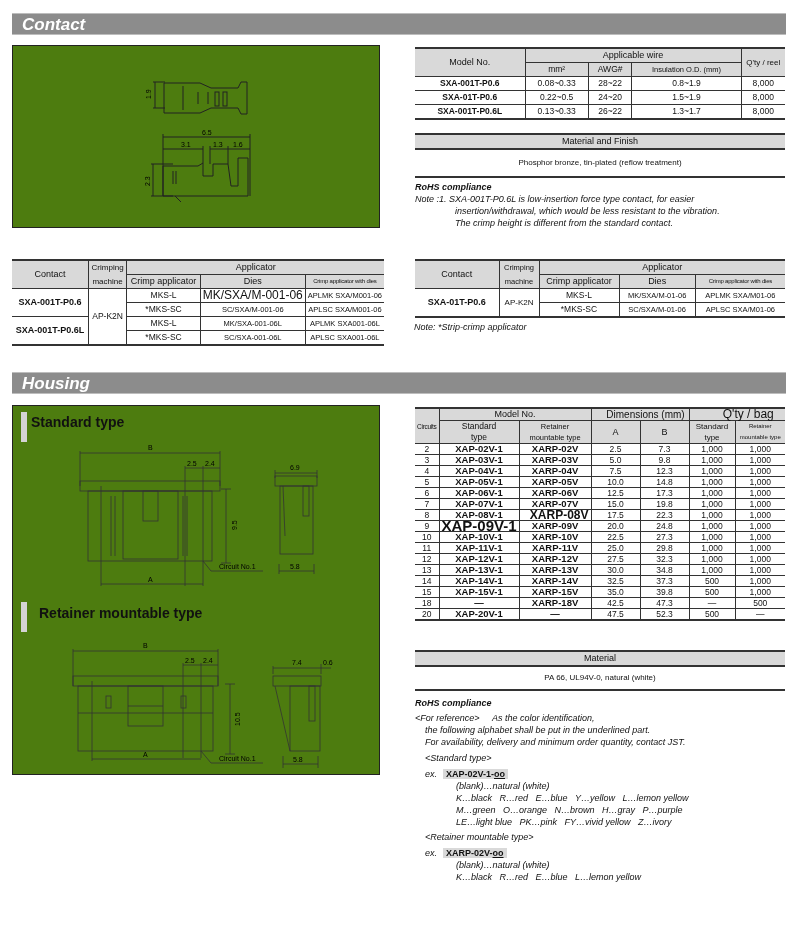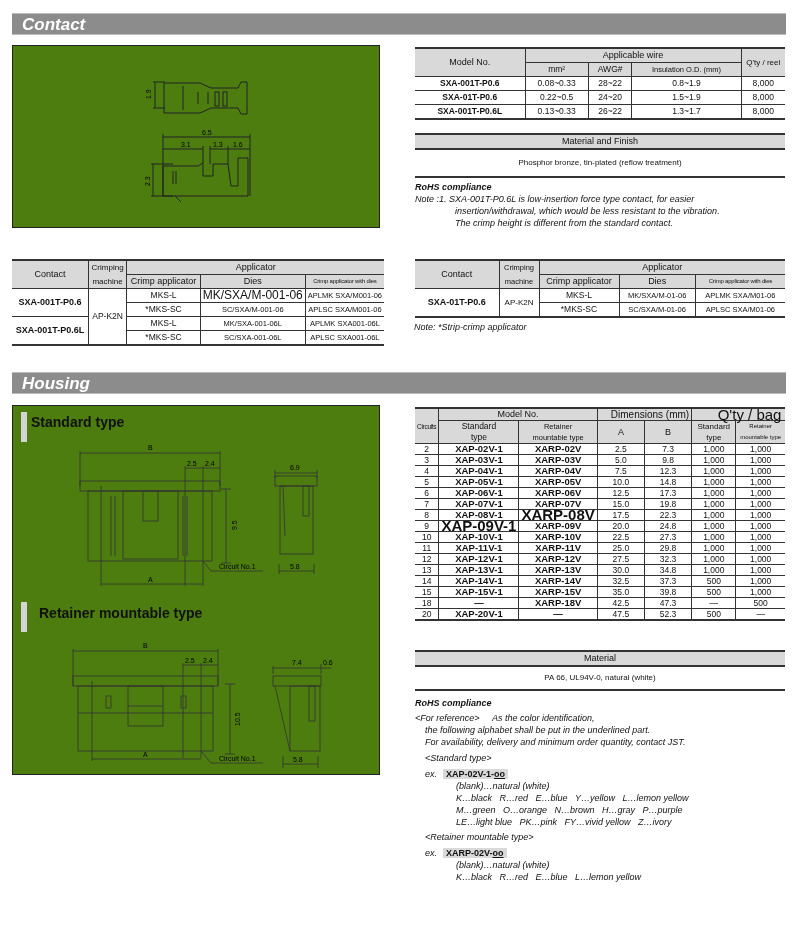--- a/index.html
+++ b/index.html
@@ -299,21 +299,21 @@
   <div class="subhead-bar" style="left:8px;top:196px;"></div>
   <div class="subhead" style="left:18px;top:199px;margin-left:8px;">Retainer mountable type</div>
 </div>
 
 <table id="housing-table">
   <tbody>
       <tr class="hd">
     <td rowspan="2" style="width:24px;font-size:6.5px;letter-spacing:-0.3px;">Circuits</td>
     <td colspan="2" style="font-size:9px;">Model No.</td>
     <td colspan="2" style="font-size:10px;padding-left:13px;">Dimensions (mm)</td>
-    <td colspan="2" style="font-size:15px;padding-left:24px;">Q'ty / bag</td>
+    <td colspan="2" style="font-size:12px;padding-left:24px;">Q'ty / bag</td>
   </tr>
   <tr class="hd">
     <td style="width:72px;">
           <div>Standard</div>
           <div>type</div>
         </td>
     <td style="width:72px;font-size:7.5px;">
           <div>Retainer</div>
           <div>mountable type</div>
         </td>
@@ -380,21 +380,21 @@
         <td class="bold" style="font-size: 9.5px;">XAP-07V-1</td>
         <td class="bold" style="font-size: 9.5px;">XARP-07V</td>
         <td>15.0</td>
         <td>19.8</td>
         <td>1,000</td>
         <td>1,000</td>
       </tr>
       <tr class="body">
         <td>8</td>
         <td class="bold" style="font-size: 9.5px;">XAP-08V-1</td>
-        <td class="bold" style="font-size: 15px;">XARP-08V</td>
+        <td class="bold" style="font-size: 12px; text-align: right;">XARP-08V</td>
         <td>17.5</td>
         <td>22.3</td>
         <td>1,000</td>
         <td>1,000</td>
       </tr>
       <tr class="body">
         <td>9</td>
         <td class="bold" style="font-size: 15px;">XAP-09V-1</td>
         <td class="bold" style="font-size: 9.5px;">XARP-09V</td>
         <td>20.0</td>

